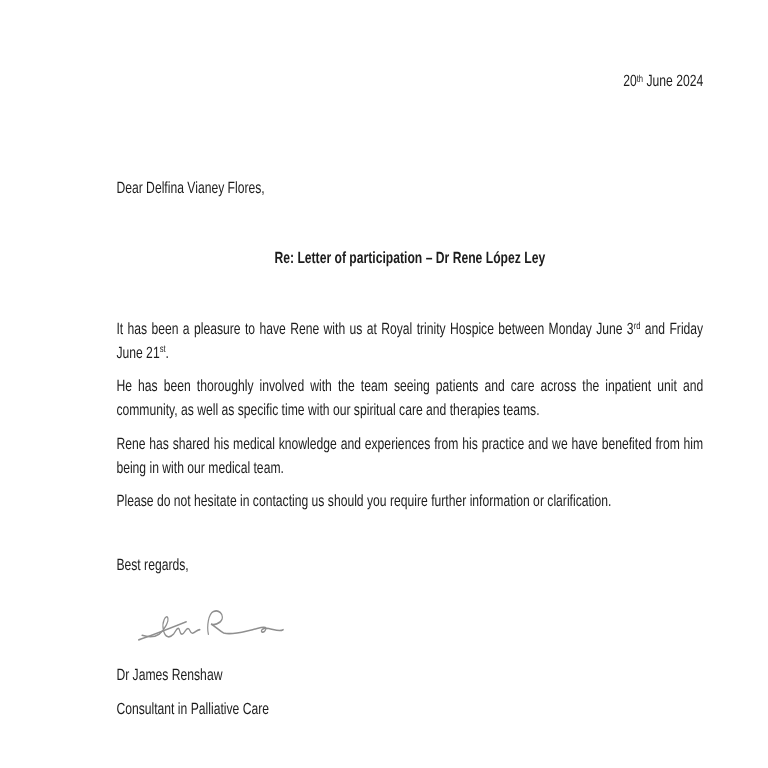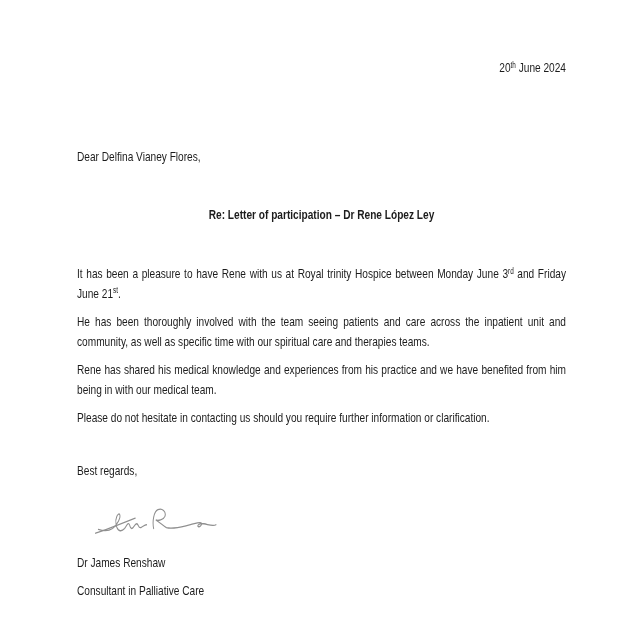--- a/index.html
+++ b/index.html
@@ -11,20 +11,21 @@
   .page {
     position: relative;
     width: 640px;
     height: 640px;
     background: #ffffff;
     font-family: "Liberation Sans", sans-serif;
     color: #1c1c1c;
   }
   .content {
     padding: 59px 0 0 77px;
+    margin-left: 20px;
   }
   
   .scale {
     width: 652px;
     transform: scaleX(0.75);
     transform-origin: 0 0;
     font-size: 13.5px;
     line-height: 17px;
   }
   .date-line {

